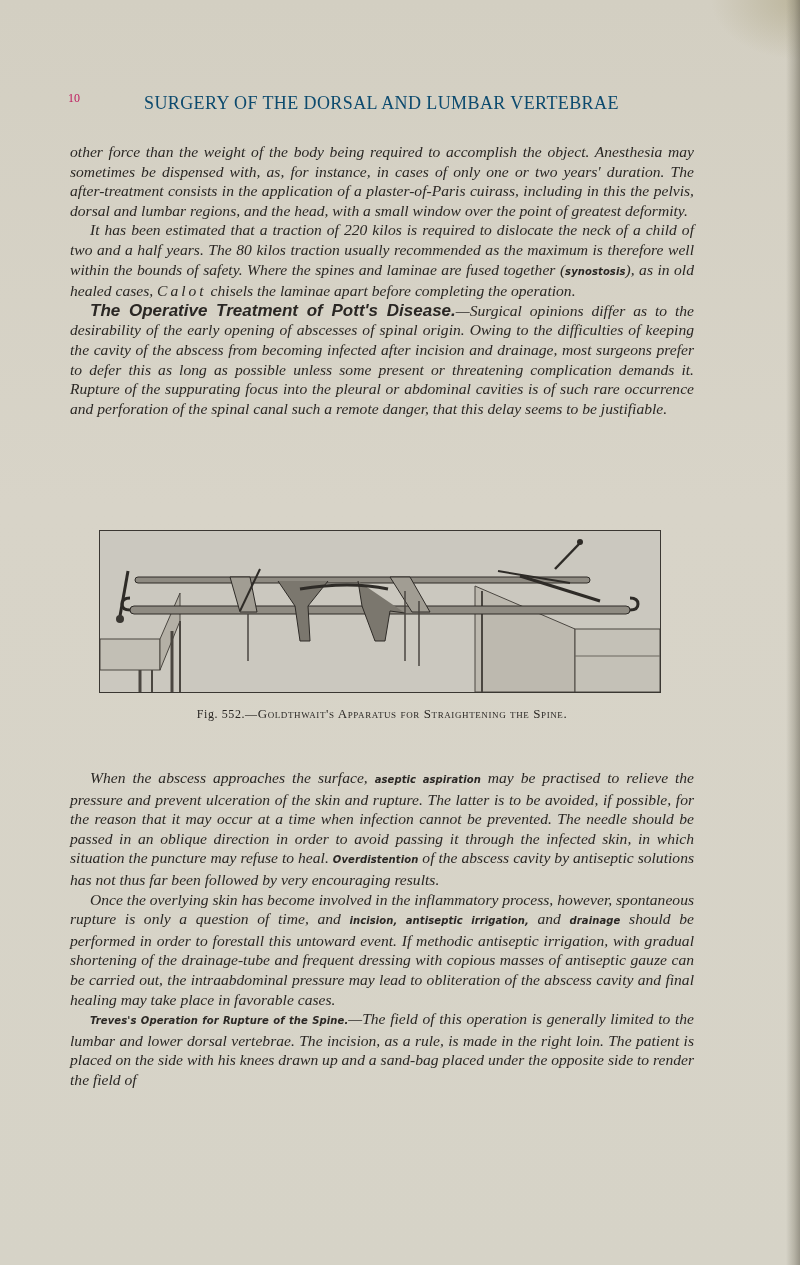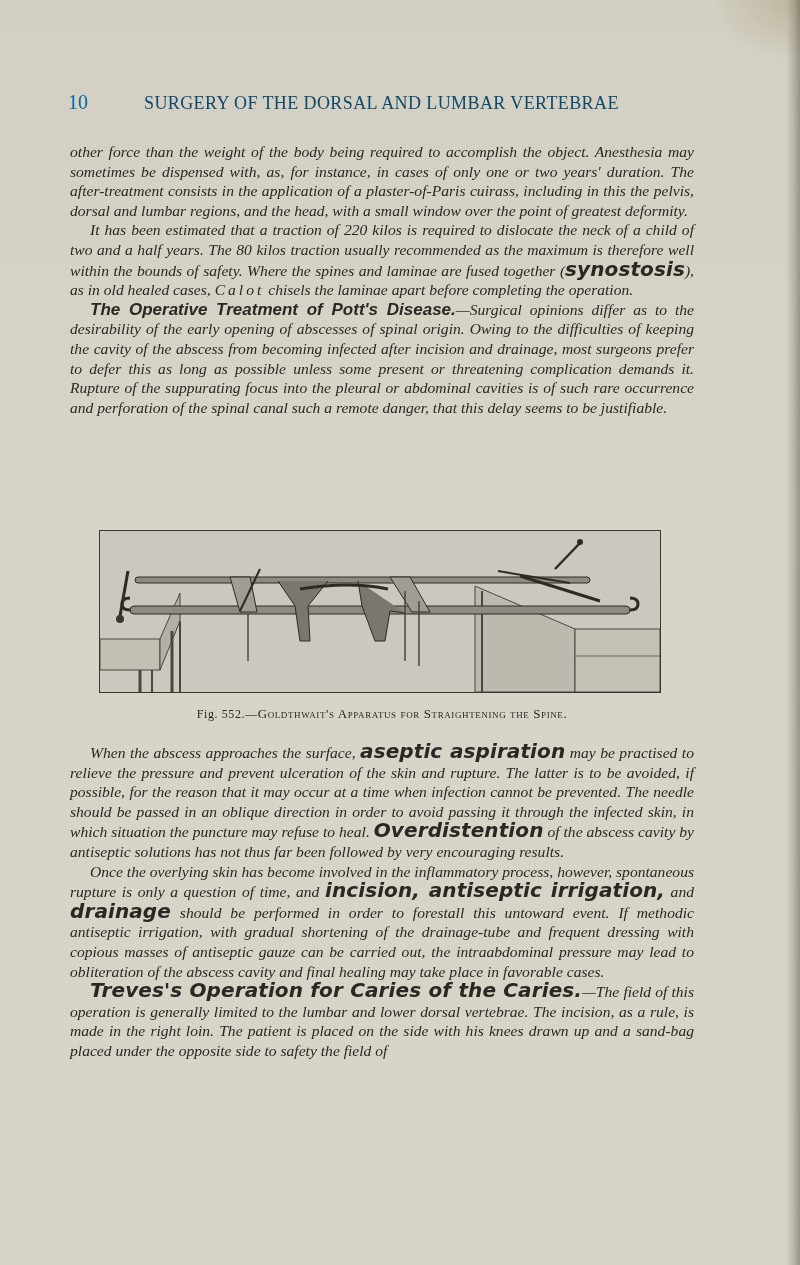--- a/index.html
+++ b/index.html
@@ -16,33 +16,33 @@
     background: linear-gradient(90deg, rgba(0,0,0,0) 0%, rgba(120,116,100,0.35) 60%, rgba(90,86,72,0.5) 100%);
   }
   .corner-tint {
     position: absolute; top: 0; right: 0; width: 90px; height: 60px;
     background: radial-gradient(ellipse at top right, rgba(160,150,110,0.45), rgba(0,0,0,0) 70%);
   }
   .running-head {
     position: absolute; top: 91px; left: 68px; width: 620px; height: 24px;
   }
   .page-number {
-    position: absolute; left: 0; top: 0; font-size: 20px; color: #0369a1;
+    position: absolute; left: 0; top: 0; font-size: 12px; color: #be185d;
   }
   .running-title {
     position: absolute; left: 76px; top: 2px; font-size: 18px;
     letter-spacing: 0.4px; color: #0c4a6e; white-space: nowrap;
   }
   .text-block {
     position: absolute; left: 70px; width: 624px;
     font-size: 15.6px; line-height: 19.6px; text-align: justify; font-style: italic;
   }
   .text-block p { margin: 0; }
   .indent { text-indent: 20px; }
-  .b { font-family: "DejaVu Sans", "Liberation Sans", sans-serif; font-weight: bold; font-size: 20px; letter-spacing: 0.1px; }
+  .b { font-family: "DejaVu Sans", "Liberation Sans", sans-serif; font-weight: bold; font-size: 10px; letter-spacing: 0.1px; }
   .heading-b { font-family: "Liberation Sans", "DejaVu Sans", sans-serif; font-weight: bold; font-size: 17px; }
   .spaced { letter-spacing: 3px; }
   .figure {
     position: absolute; left: 99px; top: 530px; width: 560px; height: 161px;
     border: 1.5px solid #3a3732; background: #cbc8bf; overflow: hidden;
   }
   .caption {
     position: absolute; top: 706px; left: 70px; width: 624px; text-align: center;
     font-size: 12px; letter-spacing: 0.6px; color: #2a2724;
   }
@@ -106,17 +106,17 @@
     <line x1="455" y1="38" x2="480" y2="12" stroke="#2e2b27" stroke-width="2.5"></line>
     <circle cx="480" cy="11" r="3" fill="#2e2b27"></circle>
     <line x1="398" y1="40" x2="470" y2="52" stroke="#2e2b27" stroke-width="2"></line>
   </svg>
 </div>
 
 <div class="caption">
   <span>Fig. 552.—</span><span class="sc">Goldthwait's Apparatus for Straightening the Spine.</span>
 </div>
 
-<div class="text-block" style="top:742px;">
+<div class="text-block" style="top:768px;">
   <p class="indent"><span>When the abscess approaches the surface, </span><span class="b">aseptic aspiration</span><span> may be practised to relieve the pressure and prevent ulceration of the skin and rupture. The latter is to be avoided, if possible, for the reason that it may occur at a time when infection cannot be prevented. The needle should be passed in an oblique direction in order to avoid passing it through the infected skin, in which situation the puncture may refuse to heal. </span><span class="b">Overdistention</span><span> of the abscess cavity by antiseptic solutions has not thus far been followed by very encouraging results.</span></p>
   <p class="indent"><span>Once the overlying skin has become involved in the inflammatory process, however, spontaneous rupture is only a question of time, and </span><span class="b">incision, antiseptic irrigation,</span><span> and </span><span class="b">drainage</span><span> should be performed in order to forestall this untoward event. If methodic antiseptic irrigation, with gradual shortening of the drainage-tube and frequent dressing with copious masses of antiseptic gauze can be carried out, the intraabdominal pressure may lead to obliteration of the abscess cavity and final healing may take place in favorable cases.</span></p>
-  <p class="indent"><span class="b">Treves's Operation for Caries of the Caries.</span><span>—The field of this operation is generally limited to the lumbar and lower dorsal vertebrae. The incision, as a rule, is made in the right loin. The patient is placed on the side with his knees drawn up and a sand-bag placed under the opposite side to safety the field of</span></p>
+  <p class="indent"><span class="b">Treves's Operation for Rupture of the Spine.</span><span>—The field of this operation is generally limited to the lumbar and lower dorsal vertebrae. The incision, as a rule, is made in the right loin. The patient is placed on the side with his knees drawn up and a sand-bag placed under the opposite side to render the field of</span></p>
 </div>
 
 </body></html>

